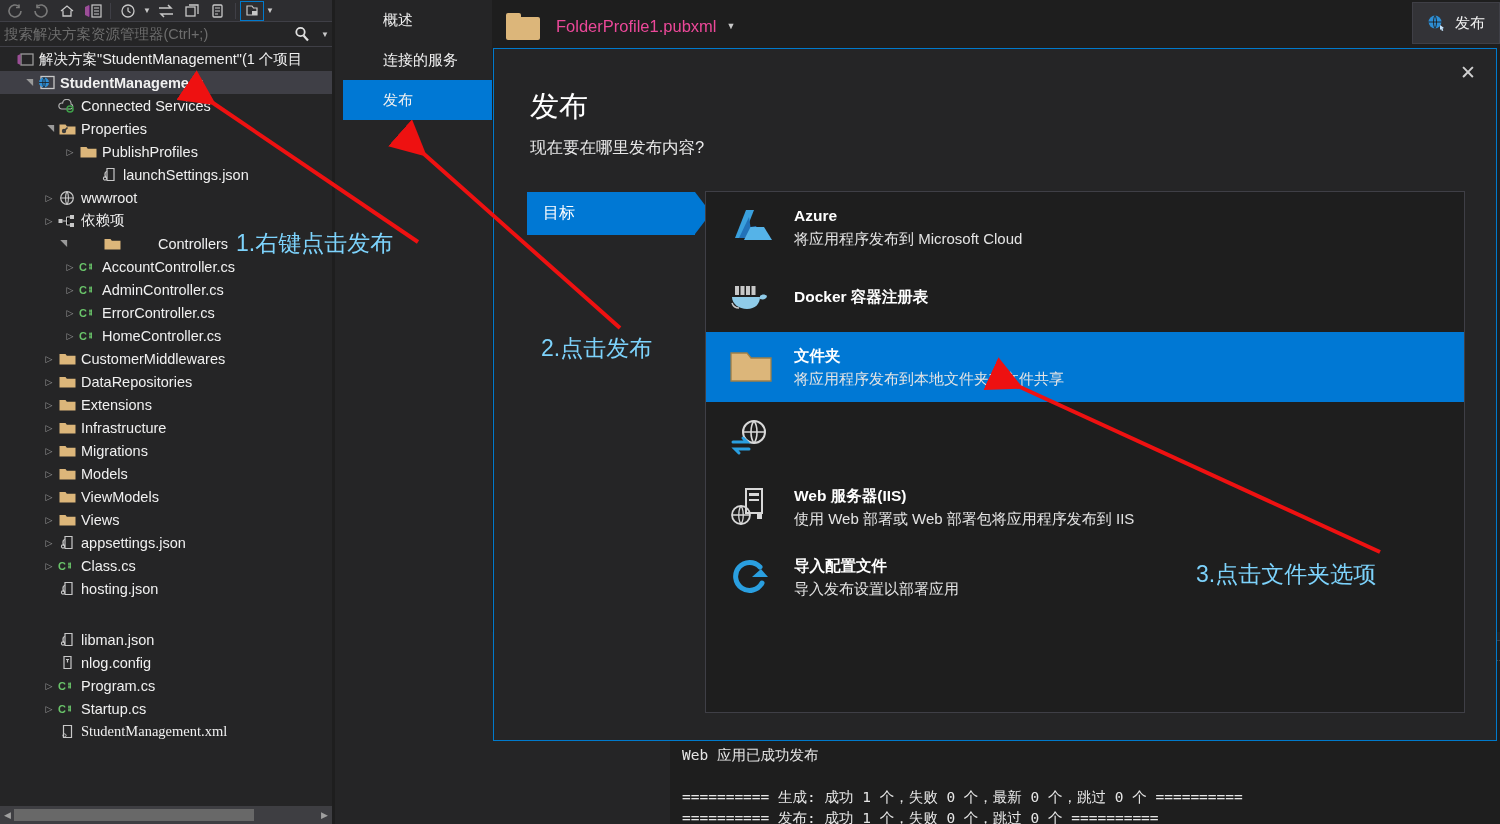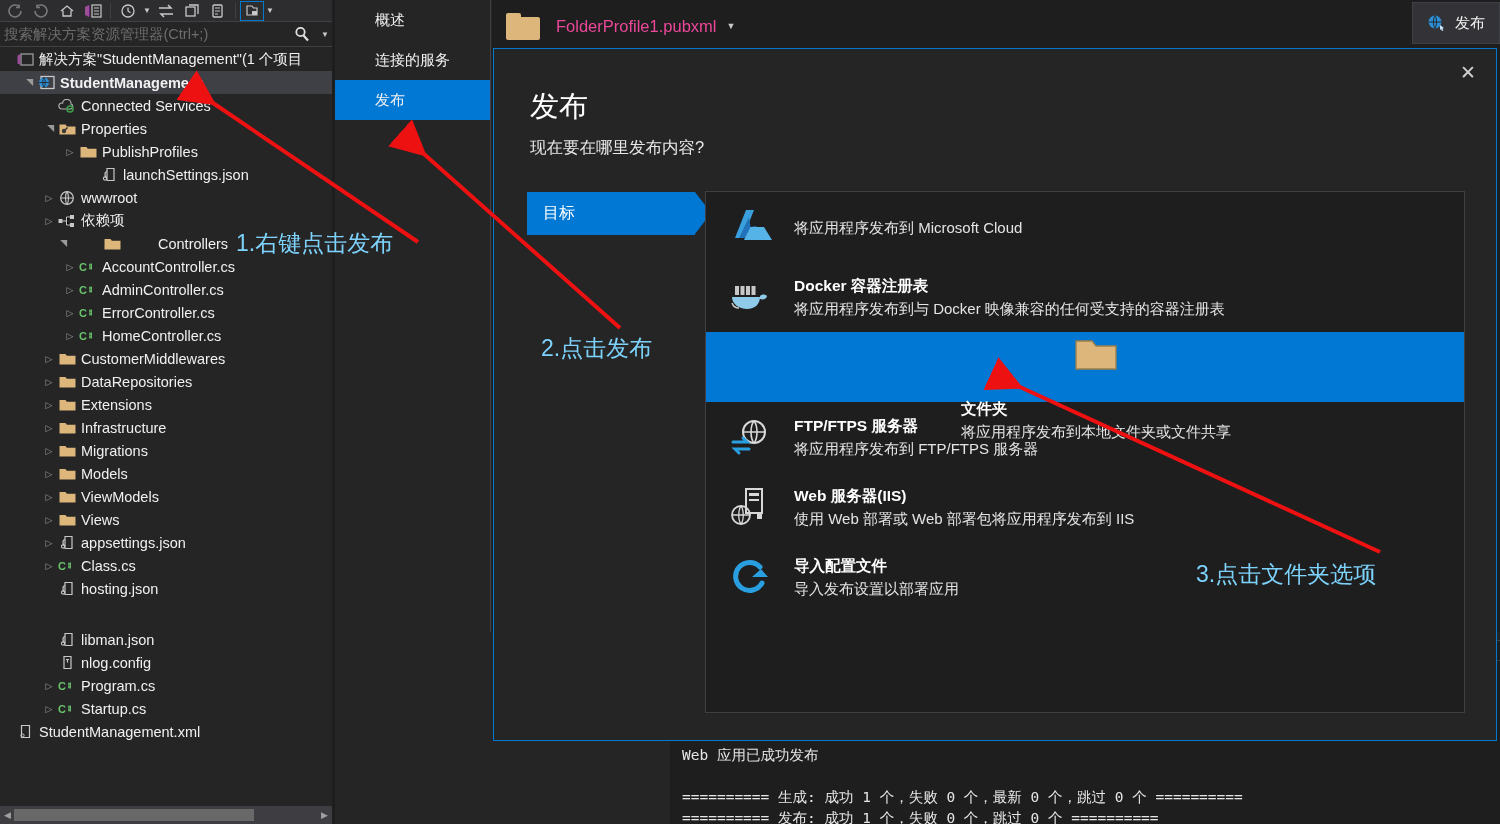--- a/index.html
+++ b/index.html
@@ -63,21 +63,21 @@
   }
   #se-hscroll .thumb { position:absolute; left:14px; top:3px; height:12px; width:240px; background:#686868;}
   #se-hscroll .arrowl, #se-hscroll .arrowr { position:absolute; top:4px; color:#a0a0a0; font-size:9px;}
   #se-hscroll .arrowl { left:4px; } #se-hscroll .arrowr { right:4px; }
 
   
   #splitter { position:absolute; left:332px; top:0; width:3px; height:824px; background:#1e1e1e; }
 
   
   #props-page { position:absolute; left:335px; top:0; right:0; bottom:0; background:#252526; }
-  #props-nav { position:absolute; left:0; top:0; width:156px; height:632px; background:#252526;
+  #props-nav { position:absolute; left:8px; top:0; width:156px; height:632px; background:#252526;
      border-right:1px solid #3f3f46;}
   .pnav-item { height:40px; display:flex; align-items:center; padding-left:40px;
     color:#f0f0f0; font-size:15px; }
   .pnav-item.active { background:#0078d4; }
 
   #props-content { position:absolute; left:157px; top:0; right:0; height:632px; background:#1e1e1e; }
   #profile-header { display:flex; align-items:center; height:52px; padding-left:14px; }
   #profile-header .folder-big { width:34px;height:27px;position:relative;margin-right:16px;}
   #profile-header .folder-big:before{content:'';position:absolute;left:0;top:4px;width:34px;height:23px;background:#dcb67a;border-radius:2px;}
   #profile-header .folder-big:after{content:'';position:absolute;left:0;top:0;width:15px;height:6px;background:#dcb67a;border-radius:2px 2px 0 0;}
@@ -121,21 +121,21 @@
     position:absolute; left:201px; top:143px; width:0; height:0;
     border-top:21.5px solid transparent; border-bottom:21.5px solid transparent;
     border-left:16px solid #0078d4;
   }
 
   #target-list {
     position:absolute; left:211px; top:142px; width:760px; height:522px;
     background:#1e1e1e; border:1px solid #3f3f46; overflow:hidden;
   }
   .target-row { display:flex; align-items:center; height:70px; padding-left:22px; gap:20px; }
-  .target-row.selected { background:#0078d4;flex-direction:column; }
+  .target-row.selected { background:#0078d4; }
   .target-icn { width:46px; height:46px; flex:0 0 46px; display:flex; align-items:center; justify-content:center; }
   .target-txt .t-title { color:#ffffff; font-size:15.5px; font-weight:bold; line-height:22px;}
   .target-txt .t-desc { color:#e4e4e4; font-size:15px; line-height:23px; }
 
   #dlg-buttons { position:absolute; right:14px; bottom:14px; display:flex; gap:14px; }
   .dbtn { height:31px; min-width:96px; display:flex; align-items:center; justify-content:center;
     font-size:15px; border:1px solid #5a5a5a; background:transparent; color:#6d6d6d; }
   .dbtn.primary { border:1px solid #007acc; color:#ffffff; background:#2d2d30; }
   .dbtn.enabled { color:#ffffff; background:#3c3c3c; border:1px solid #6a6a6a; }
 
@@ -496,21 +496,21 @@
         <div class="node" style="padding-left: 42px;">
           <span class="expander">▷</span>
           <span class="nicon">
             <svg width="18" height="14" viewBox="0 0 18 14">
               <text x="0" y="11" font-family="Liberation Sans" font-size="11" font-weight="bold" fill="#6ac46a">C</text>
               <path d="M10 5h3M10 8h3M11 3.5v6M12.4 3.5v6" stroke="#6ac46a" stroke-width="1"></path>
             </svg>
           </span>
           <span class="nlabel">Startup.cs</span>
         </div>
-        <div class="node" style="">
+        <div class="node" style="padding-left: 42px; font-family: Liberation Serif, serif;">
           <span class="expander"></span>
           <span class="nicon">
             <svg width="15" height="15" viewBox="0 0 15 15">
               <path d="M3.5 1.5h8v12h-8z" fill="none" stroke="#c8c8c8" stroke-width="1.2"></path>
               <circle cx="4.5" cy="11.5" r="1.6" fill="none" stroke="#c8c8c8" stroke-width="1"></circle>
             </svg>
           </span>
           <span class="nlabel">StudentManagement.xml</span>
         </div>
       </div>
@@ -585,40 +585,40 @@
     <div id="target-list">
         <div class="target-row">
           <span class="target-icn">
             <svg width="42" height="38" viewBox="0 0 42 38">
               <path d="M16 2L5 30l8 0L24 2z" fill="#3aa0dd"></path>
               <path d="M19 9L9 30h24L26 18l-5.5 1z" fill="#2272b9"></path>
               <path d="M20.5 19L14 32h28l-8-13z" fill="#55b3e8"></path>
             </svg>
           </span>
           <div class="target-txt">
+            <div class="t-title">Azure</div>
             <div class="t-desc">将应用程序发布到 Microsoft Cloud</div>
           </div>
         </div>
         <div class="target-row">
           <span class="target-icn">
             <svg width="44" height="38" viewBox="0 0 44 38">
               <g fill="#c8c8c8">
                 <rect x="6" y="8" width="4" height="9"></rect>
                 <rect x="11.5" y="8" width="4" height="9"></rect>
                 <rect x="17" y="8" width="4" height="9"></rect>
                 <rect x="22.5" y="8" width="4" height="9"></rect>
               </g>
               <path d="M3 19h28c0 7-5 12-13 12S3 26 3 19z" fill="#8fcbe8"></path>
               <path d="M31 18c2-2 5-2 7 0-0.5 3-3.5 4-7 3z" fill="#8fcbe8"></path>
               <path d="M10 30c-3 0-6-2-7-5" stroke="#c8c8c8" stroke-width="1.5" fill="none"></path>
             </svg>
           </span>
           <div class="target-txt">
             <div class="t-title">Docker 容器注册表</div>
-            <div class="t-desc">将应用程序发布到与 Docker 映像兼容的任何受支持的容器注册表</div>
           </div>
         </div>
         <div class="target-row selected">
           <span class="target-icn">
             <svg width="44" height="36" viewBox="0 0 44 36">
               <path d="M2 4h16l4 5h20v23H2z" fill="#dcb67a" stroke="#9c7f48" stroke-width="1.3"></path>
             </svg>
           </span>
           <div class="target-txt">
             <div class="t-title">文件夹</div>
@@ -626,24 +626,20 @@
           </div>
         </div>
         <div class="target-row">
           <span class="target-icn">
             <svg width="44" height="38" viewBox="0 0 44 38">
               <circle cx="25" cy="14" r="11" fill="none" stroke="#d8d8d8" stroke-width="2"></circle>
               <path d="M14 14h22M25 3c4 5 4 17 0 22M25 3c-4 5-4 17 0 22" stroke="#d8d8d8" stroke-width="1.6" fill="none"></path>
               <path d="M4 24h14l-4-4M20 31H6l4 4" stroke="#2a9fe0" stroke-width="3" fill="none" stroke-linecap="round"></path>
             </svg>
           </span>
-          <div class="target-txt">
-            <div class="t-title">FTP/FTPS 服务器</div>
-            <div class="t-desc">将应用程序发布到 FTP/FTPS 服务器</div>
-          </div>
         </div>
         <div class="target-row">
           <span class="target-icn">
             <svg width="44" height="40" viewBox="0 0 44 40">
               <rect x="17" y="2" width="16" height="24" fill="none" stroke="#d8d8d8" stroke-width="2"></rect>
               <rect x="20" y="6" width="10" height="3" fill="#d8d8d8"></rect>
               <rect x="20" y="12" width="10" height="2" fill="#d8d8d8"></rect>
               <circle cx="12" cy="28" r="9" fill="none" stroke="#d8d8d8" stroke-width="1.8"></circle>
               <path d="M3 28h18M12 19c3 4 3 14 0 18M12 19c-3 4-3 14 0 18" stroke="#d8d8d8" stroke-width="1.3" fill="none"></path>
               <rect x="28" y="27" width="5" height="5" fill="#d8d8d8"></rect>

